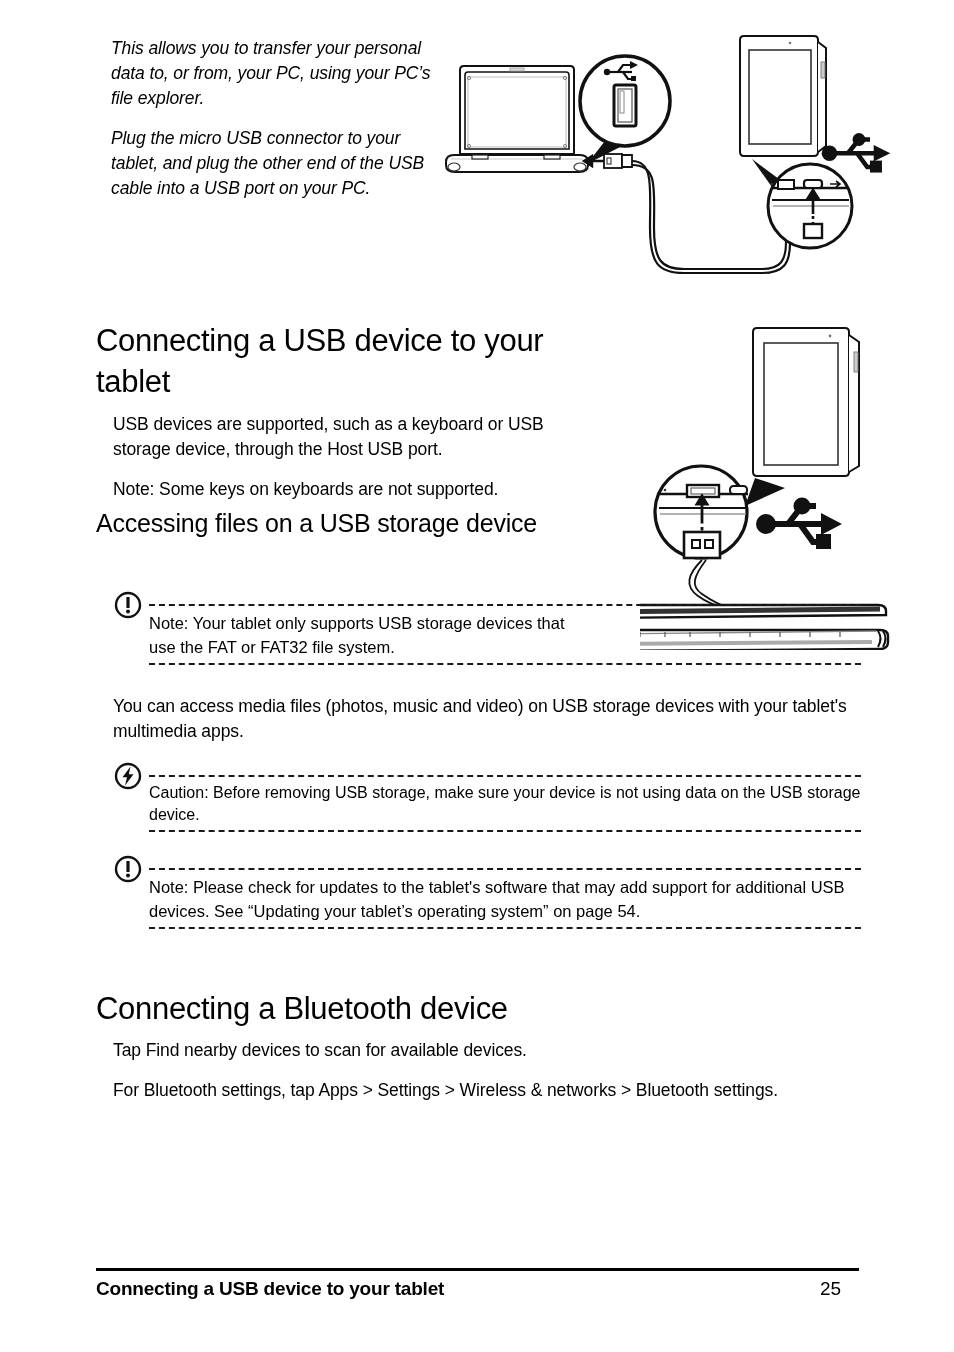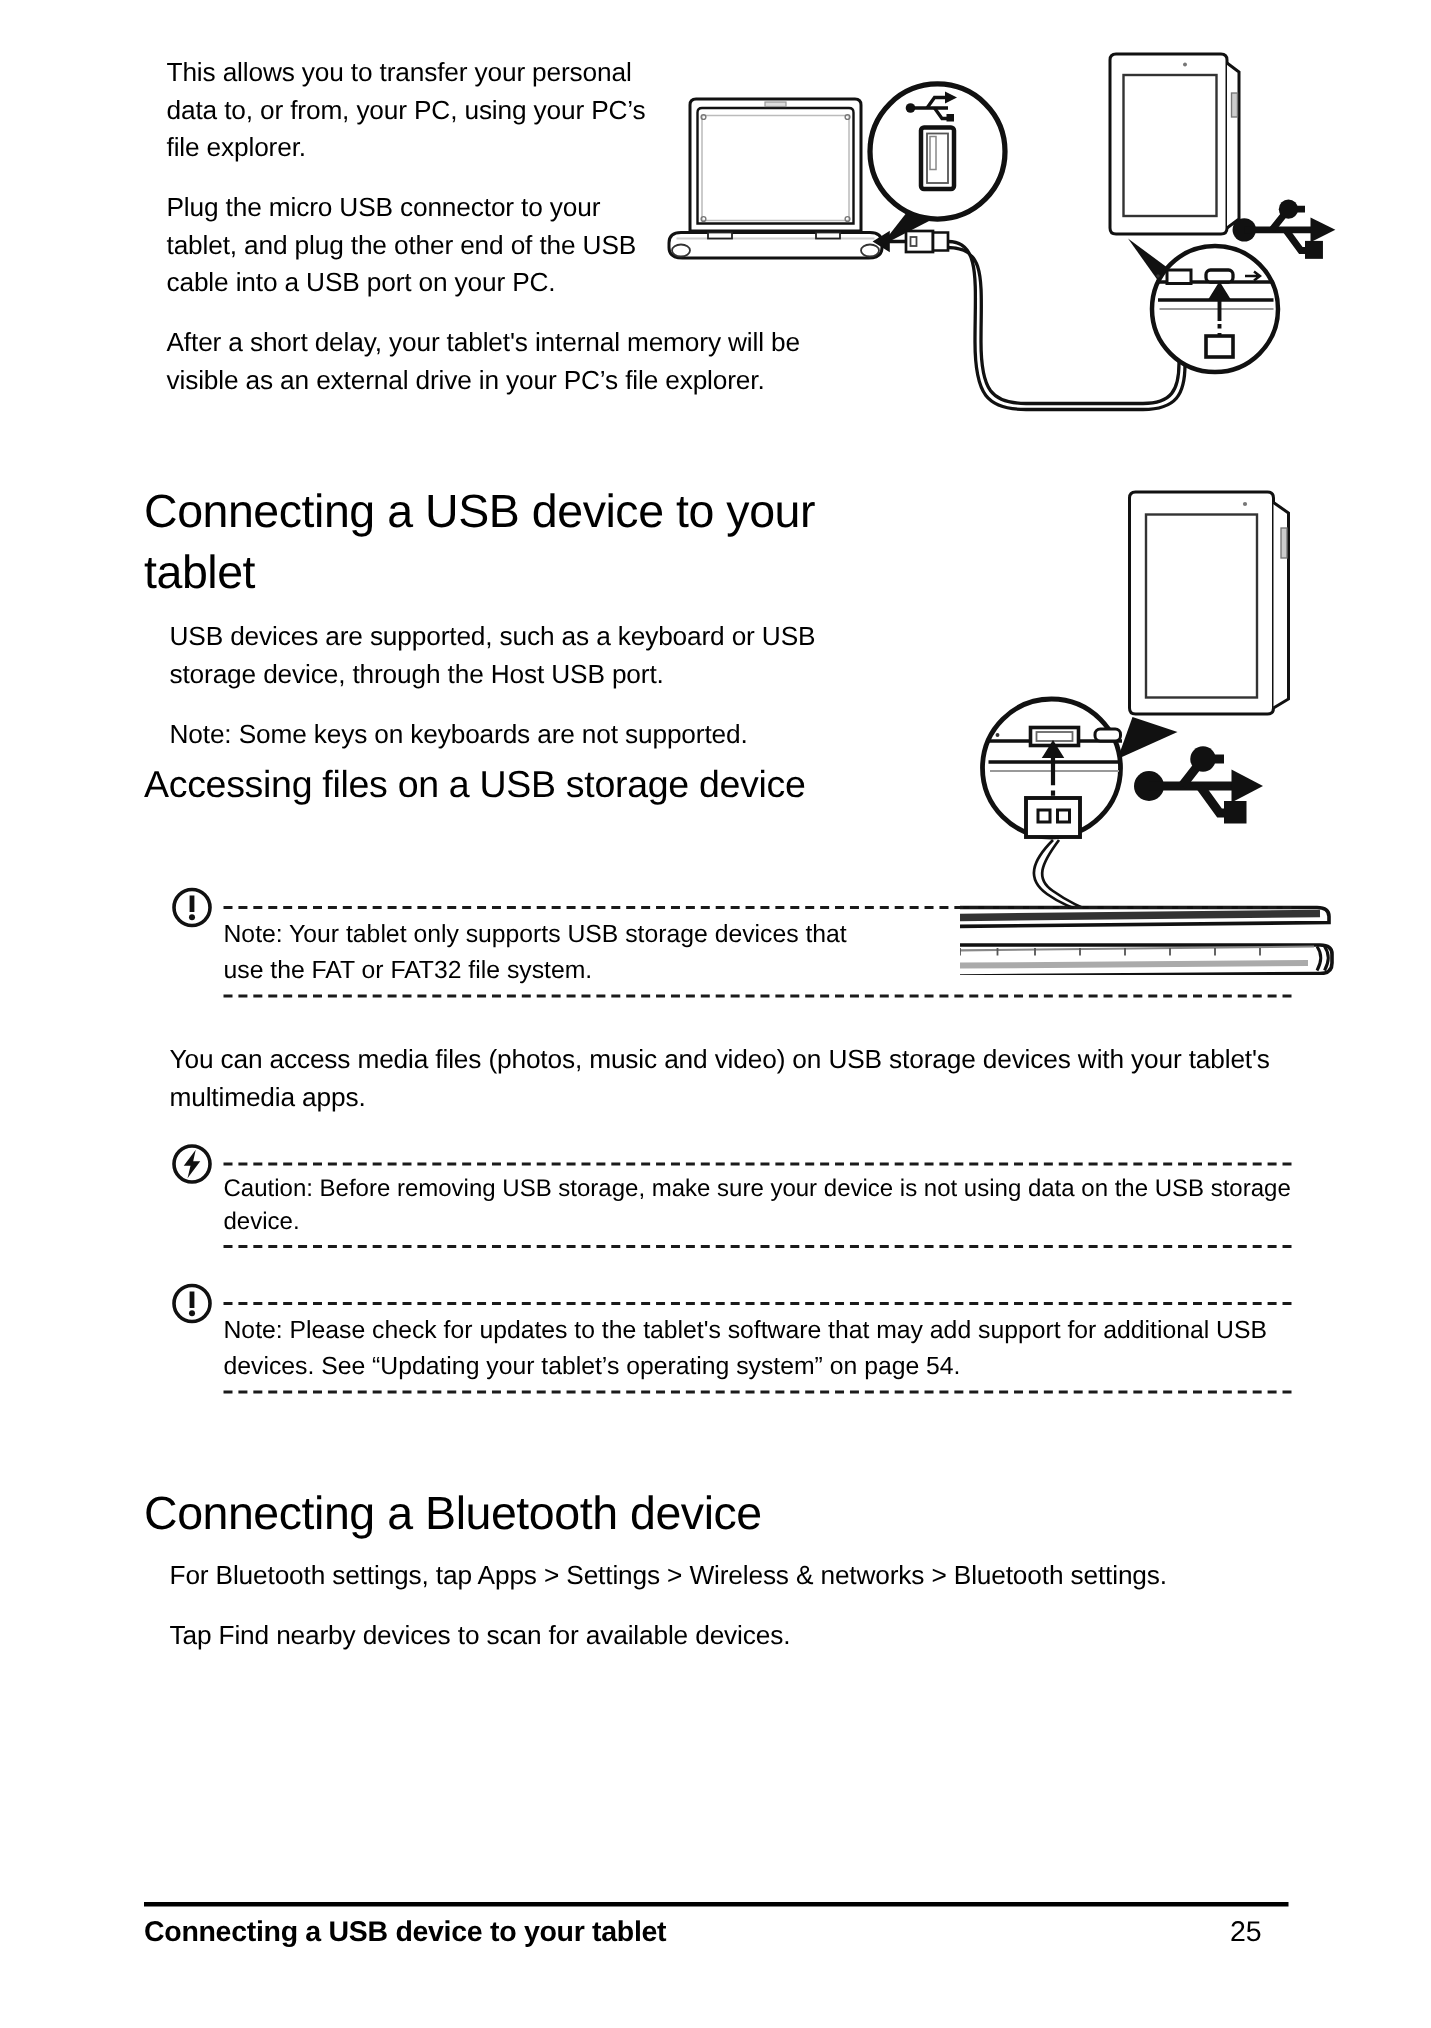--- a/index.html
+++ b/index.html
@@ -13,21 +13,21 @@
   }
   #page {
     position: relative;
     width: 954px;
     height: 1352px;
     background: #ffffff;
     overflow: hidden;
   }
 
   
-  .col-narrow { width: 330px; }
+  .col-narrow { width: 330px; font-style: italic; }
 
   .body-text {
     font-size: 17.5px;
     line-height: 25px;
     letter-spacing: -0.1px;
   }
   .para { margin: 0 0 15px 0; }
 
   .h1 {
     font-size: 31px;
@@ -192,21 +192,20 @@
         <path d="M36 22 L47 37 L57 37" stroke="#111" stroke-width="5" fill="none"></path>
         <rect x="50" y="30" width="13" height="13" fill="#111"></rect>
         <path d="M54 13 L72 22 L54 31 Z" fill="#111"></path>
       </g>
     </svg>
   </div>
 
   <div class="abs col-narrow body-text" style="left:111px; top:36px;">
     <p class="para">This allows you to transfer your personal data to, or from, your PC, using your PC’s file explorer.</p>
     <p class="para">Plug the micro USB connector to your tablet, and plug the other end of the USB cable into a USB port on your PC.</p>
-    <p class="para" style="width:425px;">After a short delay, your tablet's internal memory will be visible as an external drive in your PC’s file explorer.</p>
   </div>
 
   <h1 class="abs h1" style="left:96px; top:320px; width:470px;">Connecting a USB device to your tablet</h1>
 
   <div class="abs body-text" style="left:113px; top:412px; width:490px;">
     <p class="para">USB devices are supported, such as a keyboard or USB storage device, through the Host USB port.</p>
     <p class="para">
       <span class="b">Note:</span><span> Some keys on keyboards are not supported.</span>
     </p>
   </div>
@@ -315,24 +314,24 @@
     <div class="ctext" style="width:710px;">
       <span class="b">Note:</span><span> Please check for updates to the tablet's software that may add support for additional USB devices. See “Updating your tablet’s operating system” on page 54.</span>
     </div>
     <div class="rule-bottom"></div>
   </div>
 
   <h1 class="abs h1" style="left:96px; top:988px; width:700px;">Connecting a Bluetooth device</h1>
 
   <div class="abs body-text" style="left:113px; top:1038px; width:752px;">
     <p class="para">
-      <span>For Bluetooth settings, tap </span><span class="b">Apps &gt; Settings &gt; Wireless &amp; networks &gt; Bluetooth settings</span><span>.</span>
+      <span>Tap </span><span class="b">Find nearby devices</span><span> to scan for available devices.</span>
     </p>
     <p class="para">
-      <span>Tap </span><span class="b">Find nearby devices</span><span> to scan for available devices.</span>
+      <span>For Bluetooth settings, tap </span><span class="b">Apps &gt; Settings &gt; Wireless &amp; networks &gt; Bluetooth settings</span><span>.</span>
     </p>
   </div>
 
   <div id="footer-rule"></div>
   <div id="footer-left">Connecting a USB device to your tablet</div>
   <div id="footer-right">25</div>
 
 </div>
 
 </body></html>

